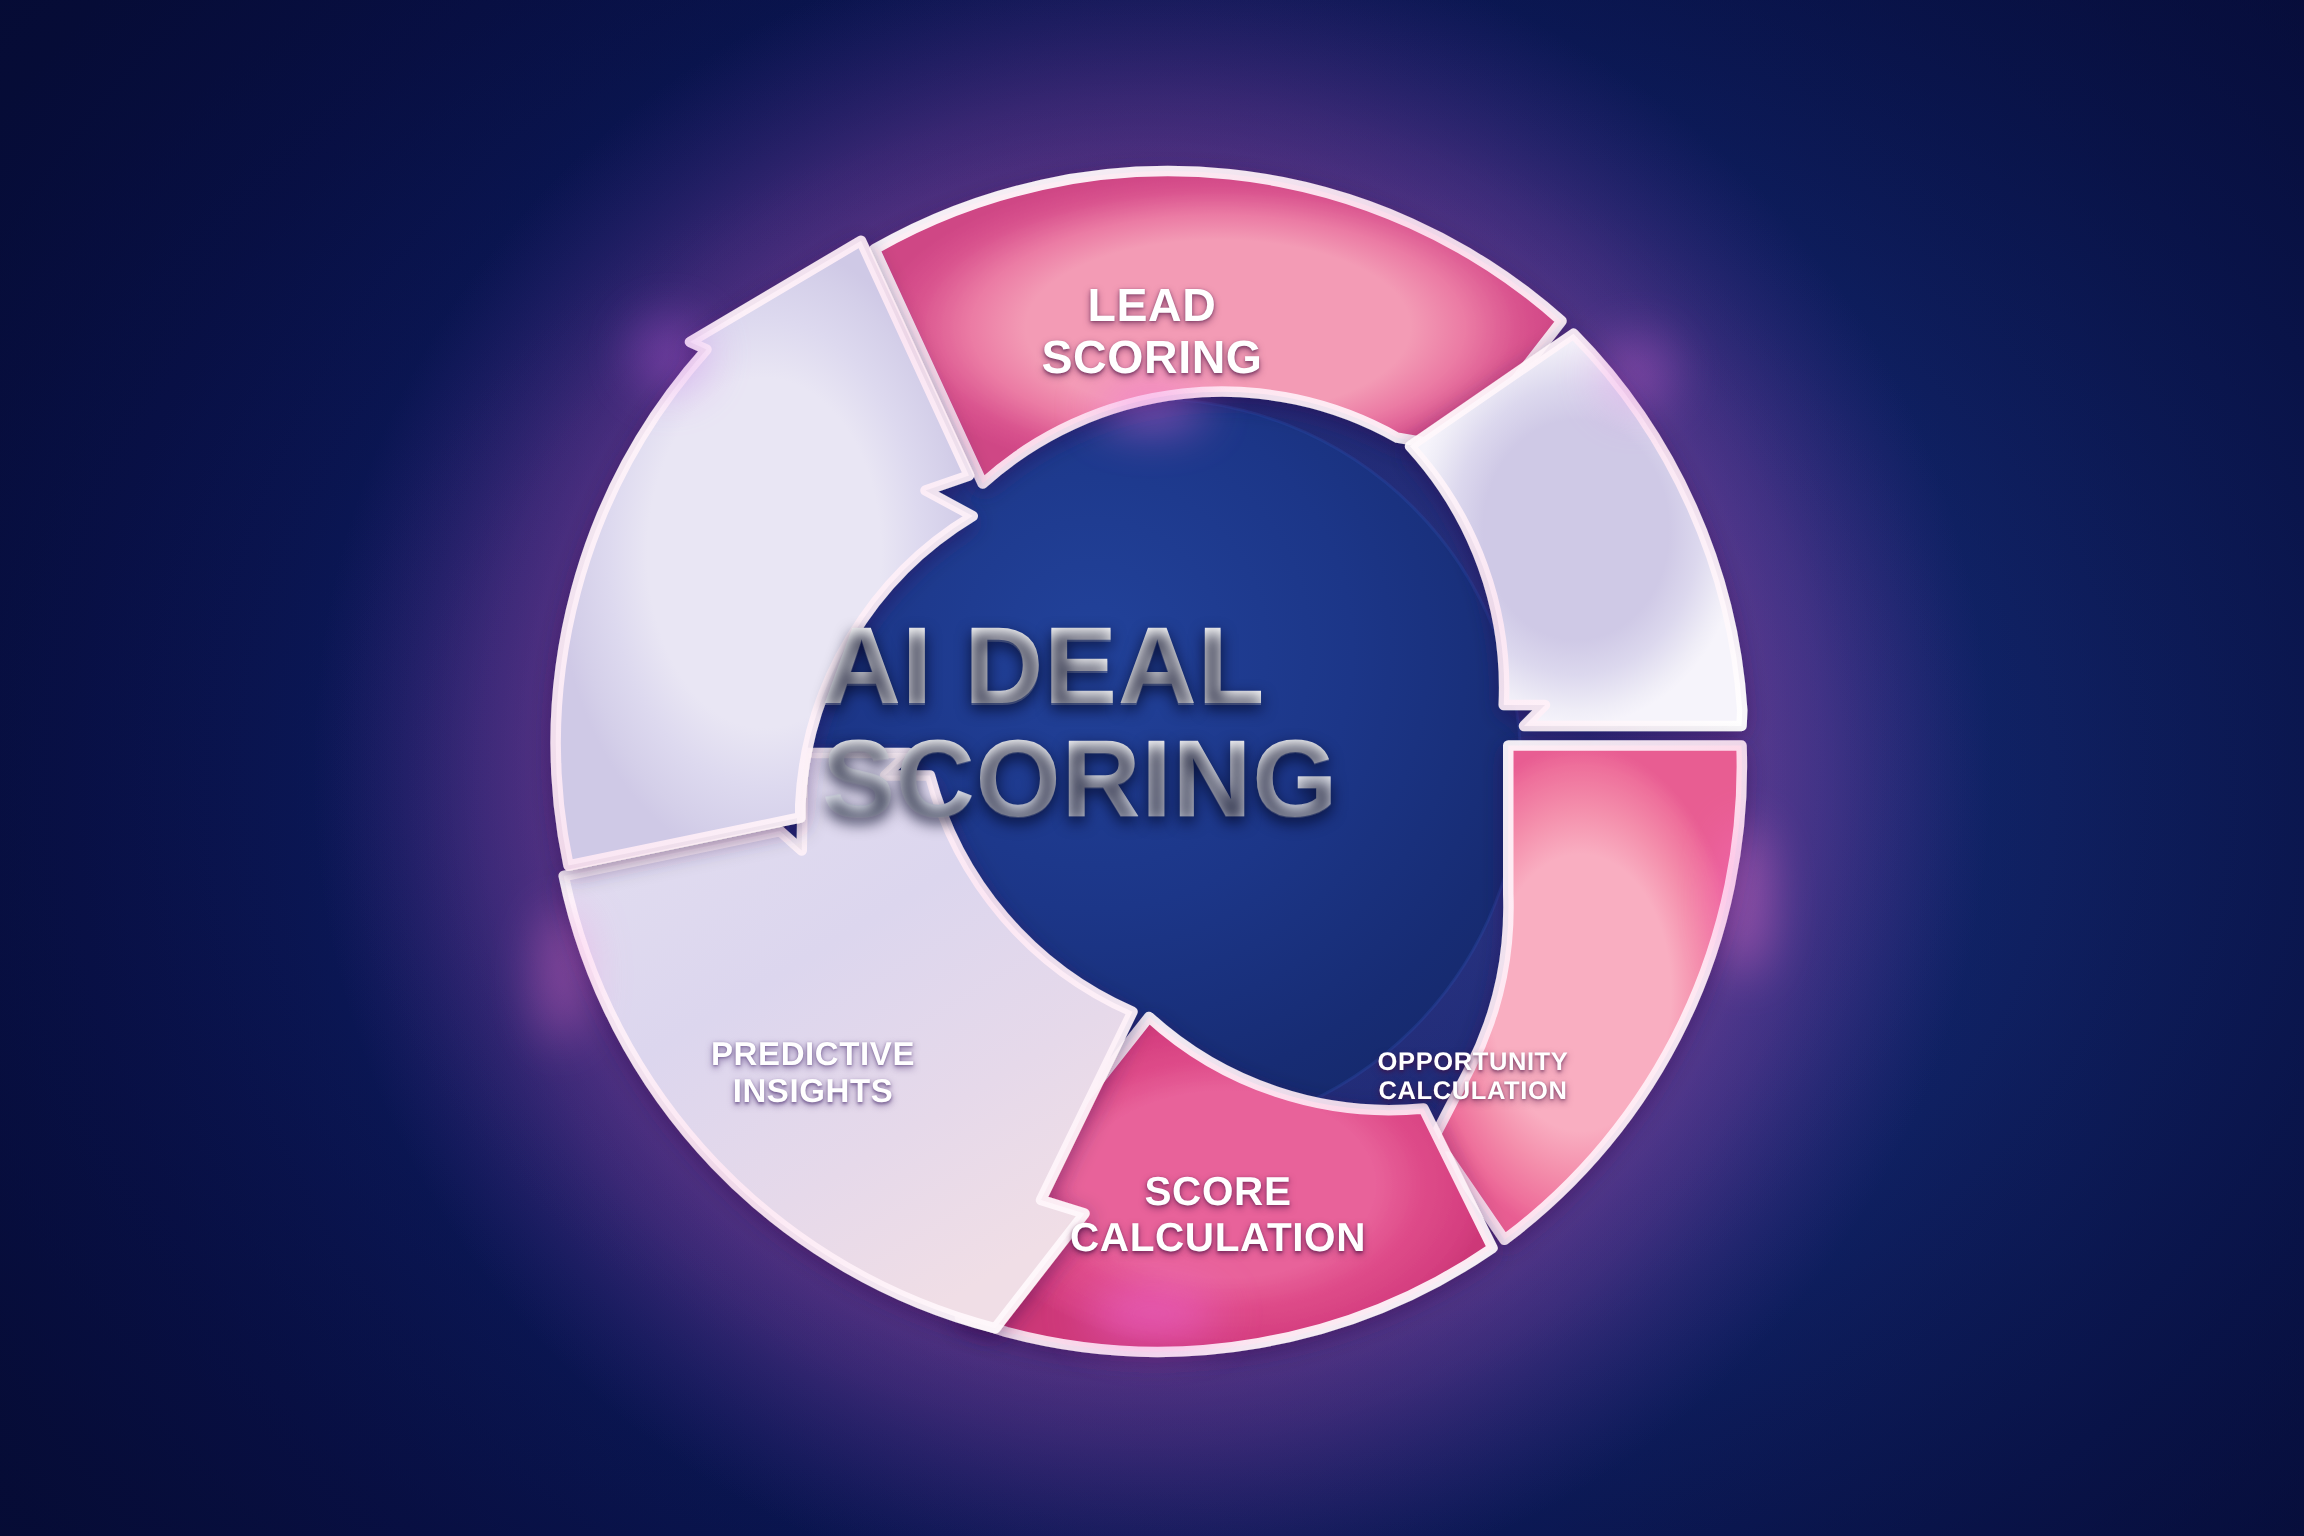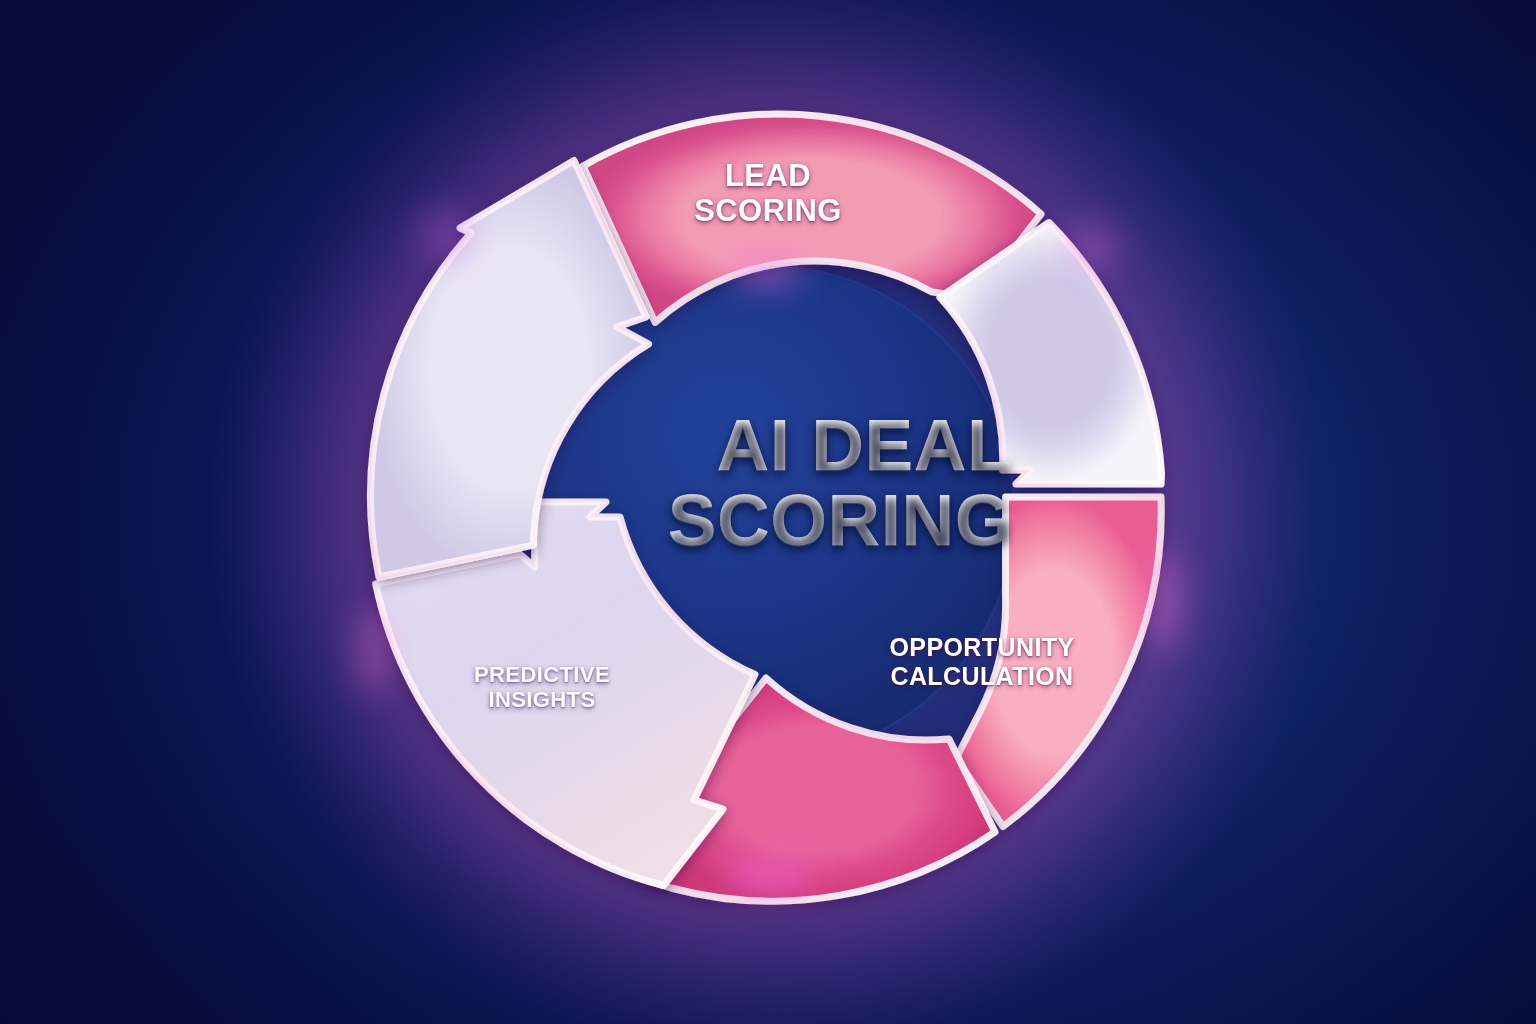--- a/index.html
+++ b/index.html
@@ -25,24 +25,24 @@
     background:radial-gradient(ellipse 760px 620px at 50% 50%, rgba(196,90,190,.20) 0%, rgba(120,60,160,.10) 48%, rgba(0,0,0,0) 72%);
   }
 
   
   .ring-wrap{position:absolute;left:0;top:0;width:1536px;height:1024px;}
   svg.ring{position:absolute;left:0;top:0;width:1536px;height:1024px;}
 
   
   .center-title{
     position:absolute;
-    left:752px;top:482px;
+    left:808px;top:482px;
     transform:translate(-50%,-50%);
     width:520px;
-    text-align:right;
+    text-align:left;
     color:#fff;
     font-weight:bold;
     font-size:73px;
     line-height:1.03;
     letter-spacing:.5px;
     text-shadow:0 4px 10px rgba(2,6,35,.78), 0 1px 0 rgba(255,255,255,.35);
     background:linear-gradient(180deg,#ffffff 0%,#ffffff 55%,#cfd6ea 100%);
     -webkit-background-clip:text;background-clip:text;
     -webkit-text-fill-color:transparent;
     pointer-events:none;
@@ -53,25 +53,26 @@
   .seg-label{
     position:absolute;
     color:#ffffff;
     font-weight:bold;
     text-align:center;
     line-height:1.14;
     letter-spacing:.4px;
     text-shadow:0 2px 5px rgba(80,20,70,.55), 0 1px 2px rgba(60,10,60,.45);
     pointer-events:none;
     white-space:nowrap;
+    margin-top:28px;
   }
   .seg-label span{display:block;}
 
   .lbl-lead{left:768px;top:193px;transform:translate(-50%,-50%);font-size:31px;}
-  .lbl-opp{left:982px;top:661px;transform:translate(-50%,-50%);font-size:25px;}
+  .lbl-opp{left:982px;top:690px;transform:translate(-50%,-50%);font-size:17px;}
   .lbl-score{left:812px;top:782px;transform:translate(-50%,-50%);font-size:27px;}
   .lbl-pred{left:542px;top:687px;transform:translate(-50%,-50%);font-size:22px;}
   .lbl-pred span, .lbl-score span{}
   .lbl-dark{text-shadow:0 2px 5px rgba(70,40,110,.55),0 1px 2px rgba(60,30,100,.5);}
 </style>
 </head>
 <body>
 
 <div id="stage">
 
@@ -250,19 +251,23 @@
   <div class="seg-label lbl-lead">
     <span>LEAD</span>
     <span>SCORING</span>
   </div>
 
   <div class="seg-label lbl-opp">
     <span>OPPORTUNITY</span>
     <span>CALCULATION</span>
   </div>
 
+  <div class="seg-label lbl-score">
+    <span>SCORE</span>
+    <span>CALCULATION</span>
+  </div>
 
   <div class="seg-label lbl-pred lbl-dark">
     <span>PREDICTIVE</span>
     <span>INSIGHTS</span>
   </div>
 
 </div>
 
 </body></html>

